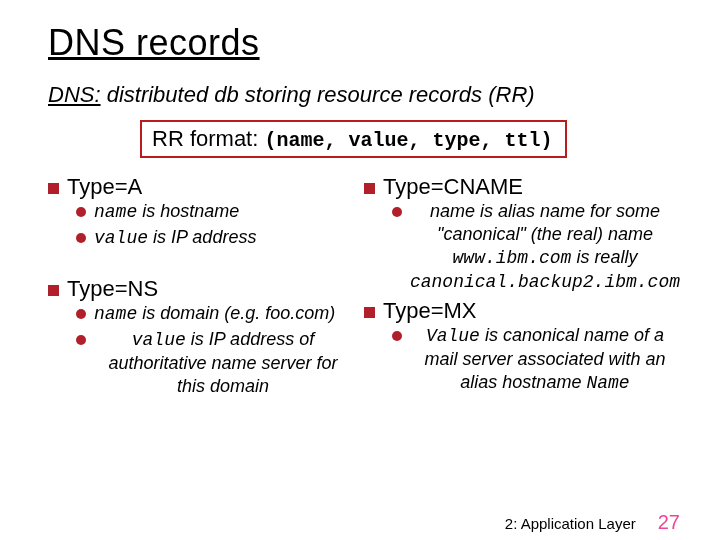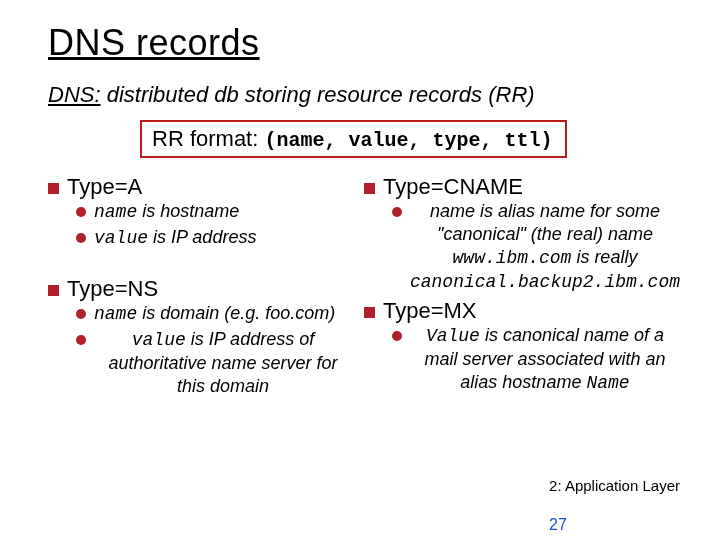--- a/index.html
+++ b/index.html
@@ -82,23 +82,22 @@
   .cname-block { }
   .mx-block { margin-top: 4px; }
   .footer {
     position: absolute;
     right: 40px;
     bottom: 6px;
     font-size: 15px;
     display: flex;
     gap: 22px;
     align-items: baseline;
-    flex-direction: column;
   }
-  .footer .pg { color: #1d4ed8; font-size: 16px; }
+  .footer .pg { color: #ec4899; font-size: 20px; }
 </style>
 </head>
 <body>
 
 
 
 <div class="title">DNS records</div>
 
 <div class="subtitle">
   <span class="u">DNS:</span><span> distributed db storing resource records (RR)</span>

